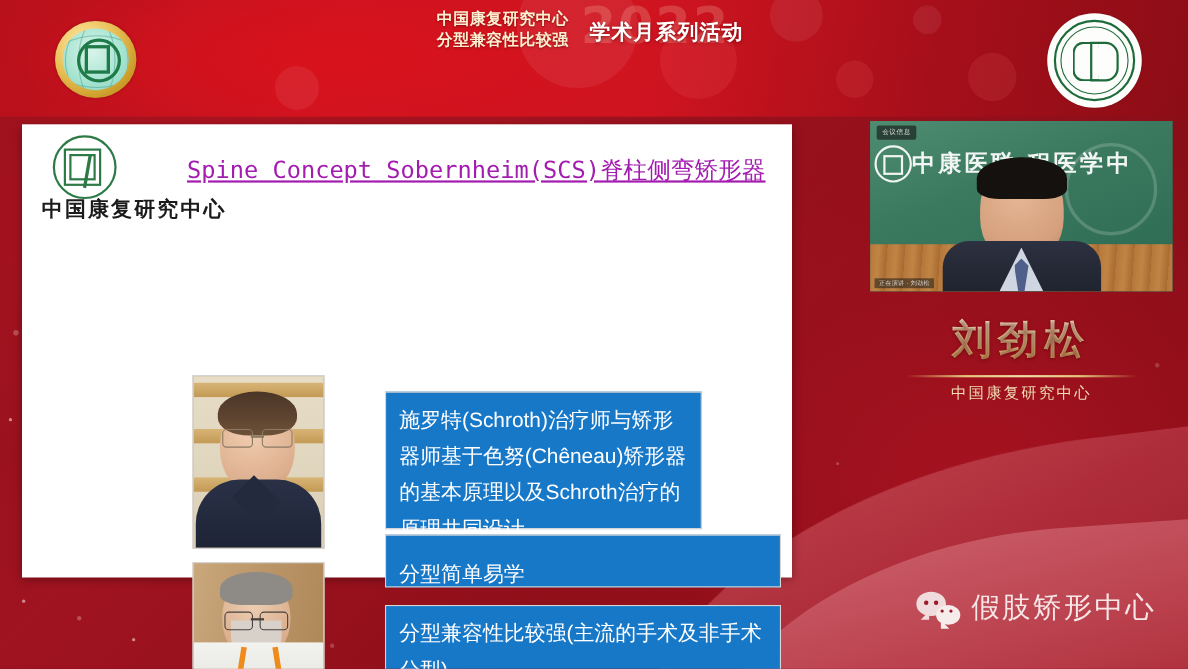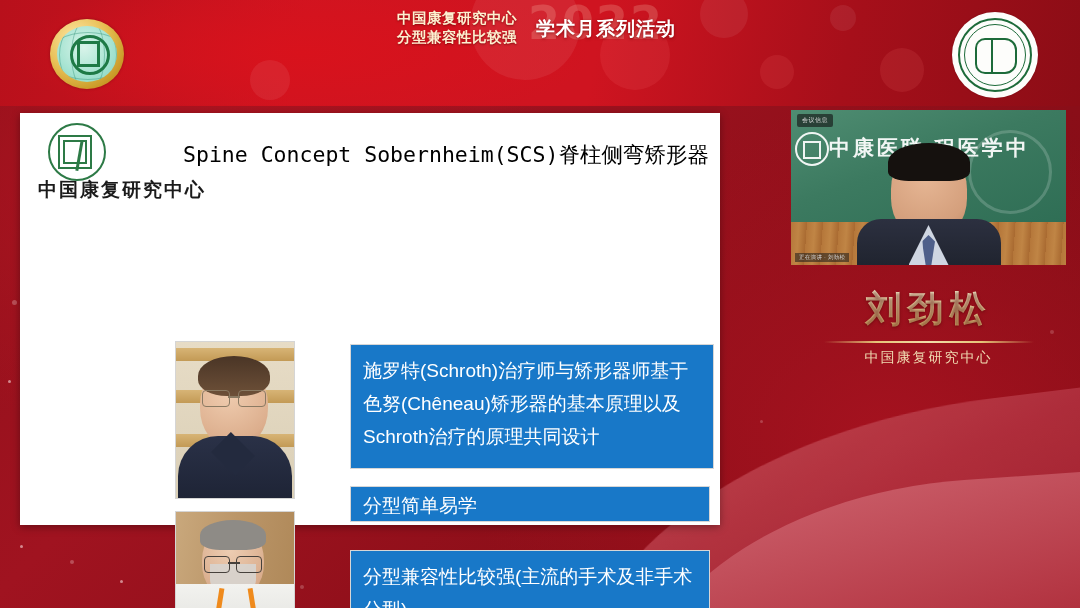--- a/index.html
+++ b/index.html
@@ -111,23 +111,24 @@
     border:2.6px solid #2d7a46;
   }
   .slide-logo-mark .sq1{position:absolute;left:10px;top:12px;width:30px;height:30px;border:2.4px solid #2d7a46;}
   .slide-logo-mark .sq2{position:absolute;left:15px;top:17px;width:20px;height:20px;border:2.2px solid #2d7a46;}
   .slide-logo-mark .stem{position:absolute;left:30px;top:17px;width:3px;height:31px;background:#2d7a46;transform:rotate(10deg);}
   .slide-logo-cn{
     position:absolute;left:0;top:54px;font-size:19px;color:#1b1b1b;letter-spacing:2px;
     font-family:"DejaVu Serif",serif;font-weight:bold;
   }
   .slide-title{
-    position:absolute;left:163px;top:27px;
-    color:#000000;font-size:21.5px;letter-spacing:0px;white-space:nowrap;
+    position:absolute;left:150px;top:27px;
+    color:#a21caf;font-size:21.5px;letter-spacing:0px;white-space:nowrap;
     font-family:"DejaVu Sans Mono","Liberation Mono",monospace;
+    text-decoration:underline;
   }
   .slide-title .cn{font-family:"Liberation Sans",sans-serif;letter-spacing:0px;}
 
   .photo{
     position:absolute;border:1px solid #d5d5d5;overflow:hidden;background:#cbb89a;
   }
   .photo.p1{left:155px;top:228px;width:118px;height:156px;}
   .photo.p2{left:155px;top:398px;width:118px;height:120px;}
 
   .wallbars{position:absolute;inset:0;background:linear-gradient(180deg,#e7dcc6 0%,#dacfb6 100%);}
@@ -164,22 +165,22 @@
   .lanyard.b{right:38px;transform:rotate(-9deg);}
 
   .bbox{
     position:absolute;left:330px;
     background:#1878c8;border:1px solid #d6d6d6;
     color:#ffffff;font-size:19px;line-height:33px;
     padding:9px 12px 10px 12px;
     box-sizing:border-box;
     font-family:"Liberation Sans",sans-serif;
   }
-  .bbox.b1{top:231px;width:364px;height:125px;}
-  .bbox.b2{top:373px;width:360px;height:36px;line-height:28px;padding-top:5px;}
+  .bbox.b1{top:243px;width:288px;height:125px;}
+  .bbox.b2{top:373px;width:360px;height:48px;line-height:28px;padding-top:22px;}
   .bbox.b3{top:437px;width:360px;height:81px;}
 
   
   .video{
     position:absolute;left:791px;top:110px;width:275px;height:155px;
     overflow:hidden;background:#2f6b55;
   }
   .vid-green{
     position:absolute;left:0;top:0;right:0;height:112px;
     background:linear-gradient(160deg,#4f8d72 0%,#3c7a60 45%,#2f6e55 100%);
@@ -410,14 +411,25 @@
     <div class="vid-badge">会议信息</div>
     <div class="vid-caption">正在演讲 · 刘劲松</div>
   </div>
 
   <div class="speaker">
     <div class="sp-name">刘劲松</div>
     <div class="sp-rule"></div>
     <div class="sp-org">中国康复研究中心</div>
   </div>
 
+  <div class="wechat">
+    <div class="wx-mark">
+      <div class="wx-b1"></div>
+      <div class="wx-dot" style="left:7px;top:8px;"></div>
+      <div class="wx-dot" style="left:16px;top:8px;"></div>
+      <div class="wx-b2"></div>
+      <div class="wx-dot" style="left:22px;top:16px;width:3px;height:3px;"></div>
+      <div class="wx-dot" style="left:30px;top:16px;width:3px;height:3px;"></div>
+    </div>
+    <div class="wx-text">假肢矫形中心</div>
+  </div>
 
 </div>
 
 </body></html>

